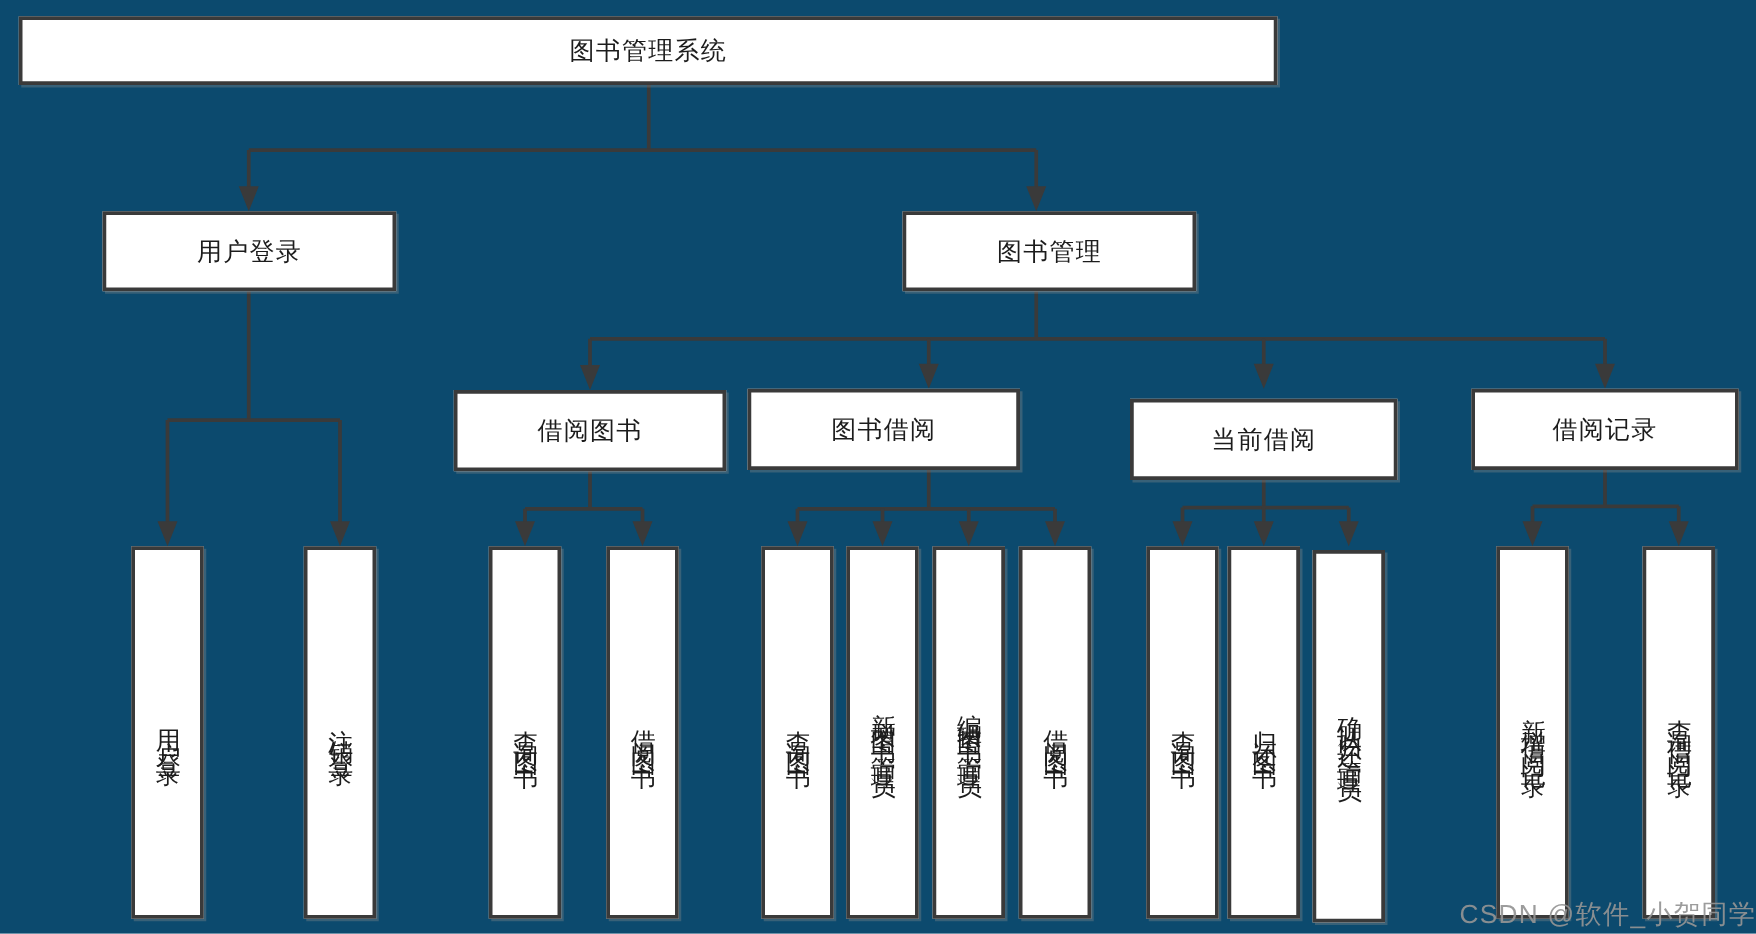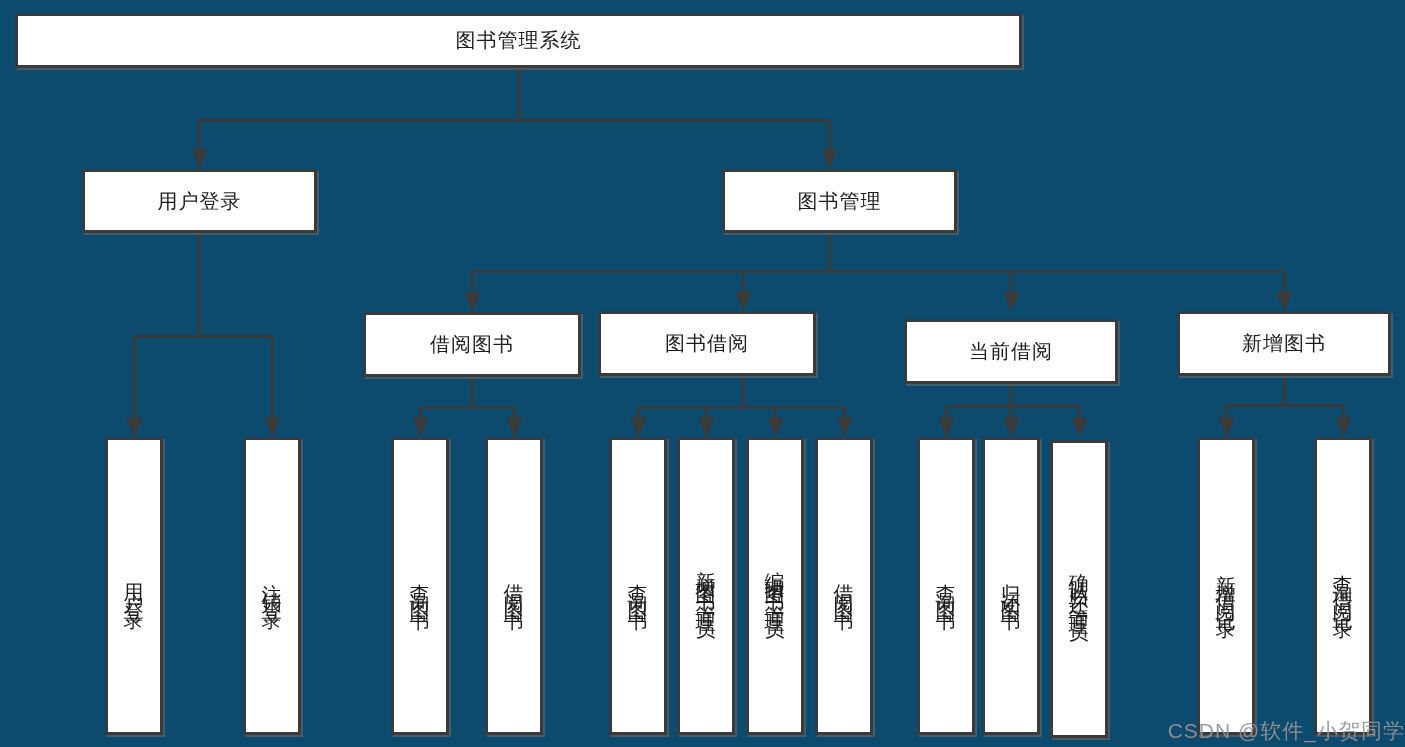--- a/index.html
+++ b/index.html
@@ -155,21 +155,21 @@
   </svg>
 
   <div class="node" id="n-root">图书管理系统</div>
 
   <div class="node" id="n-login">用户登录</div>
   <div class="node" id="n-mgmt">图书管理</div>
 
   <div class="node" id="g-newbook">借阅图书</div>
   <div class="node" id="g-borrow">图书借阅</div>
   <div class="node" id="g-current">当前借阅</div>
-  <div class="node" id="g-records">新增图书</div>
+  <div class="node" id="g-records">借阅记录</div>
 
   <div class="node vert leaf" id="l1">用户登录</div>
   <div class="node vert leaf" id="l2">注销登录</div>
 
   <div class="node vert leaf" id="l3">查询图书</div>
   <div class="node vert leaf" id="l4">借阅图书</div>
 
   <div class="node vert leaf" id="l5">查询图书</div>
   <div class="node vert leaf" id="l6">新增图书（管理员）</div>
   <div class="node vert leaf" id="l7">编辑图书（管理员）</div>

